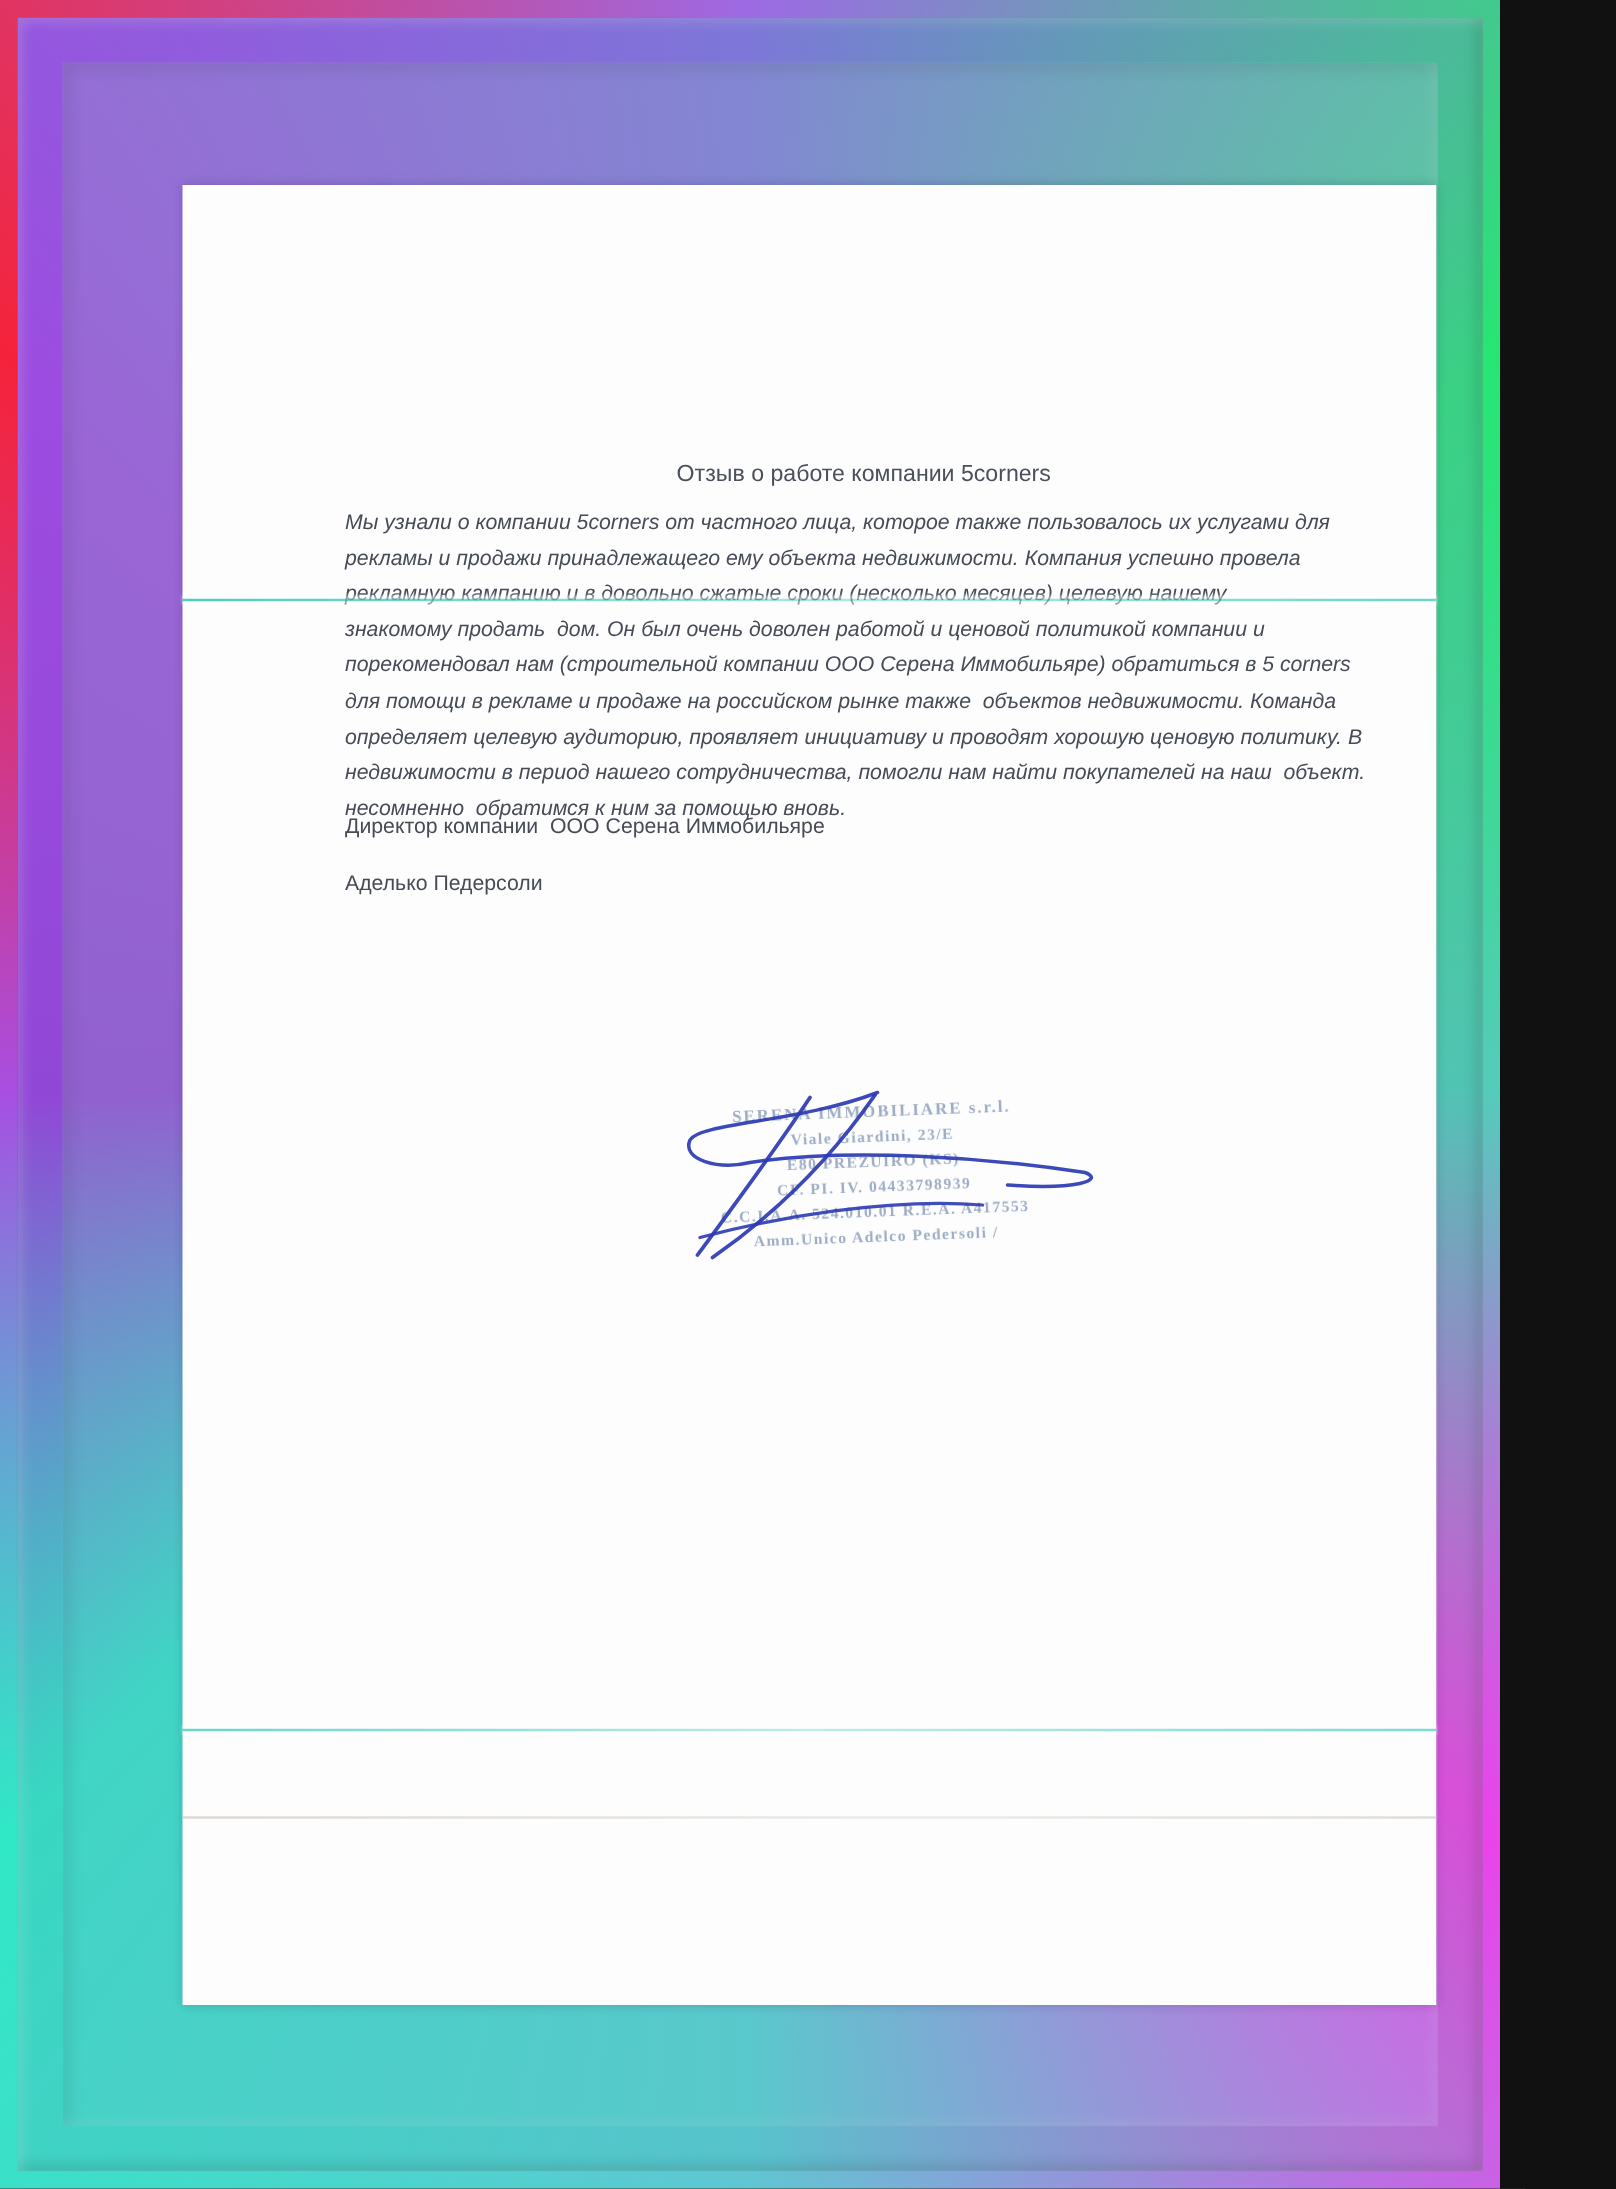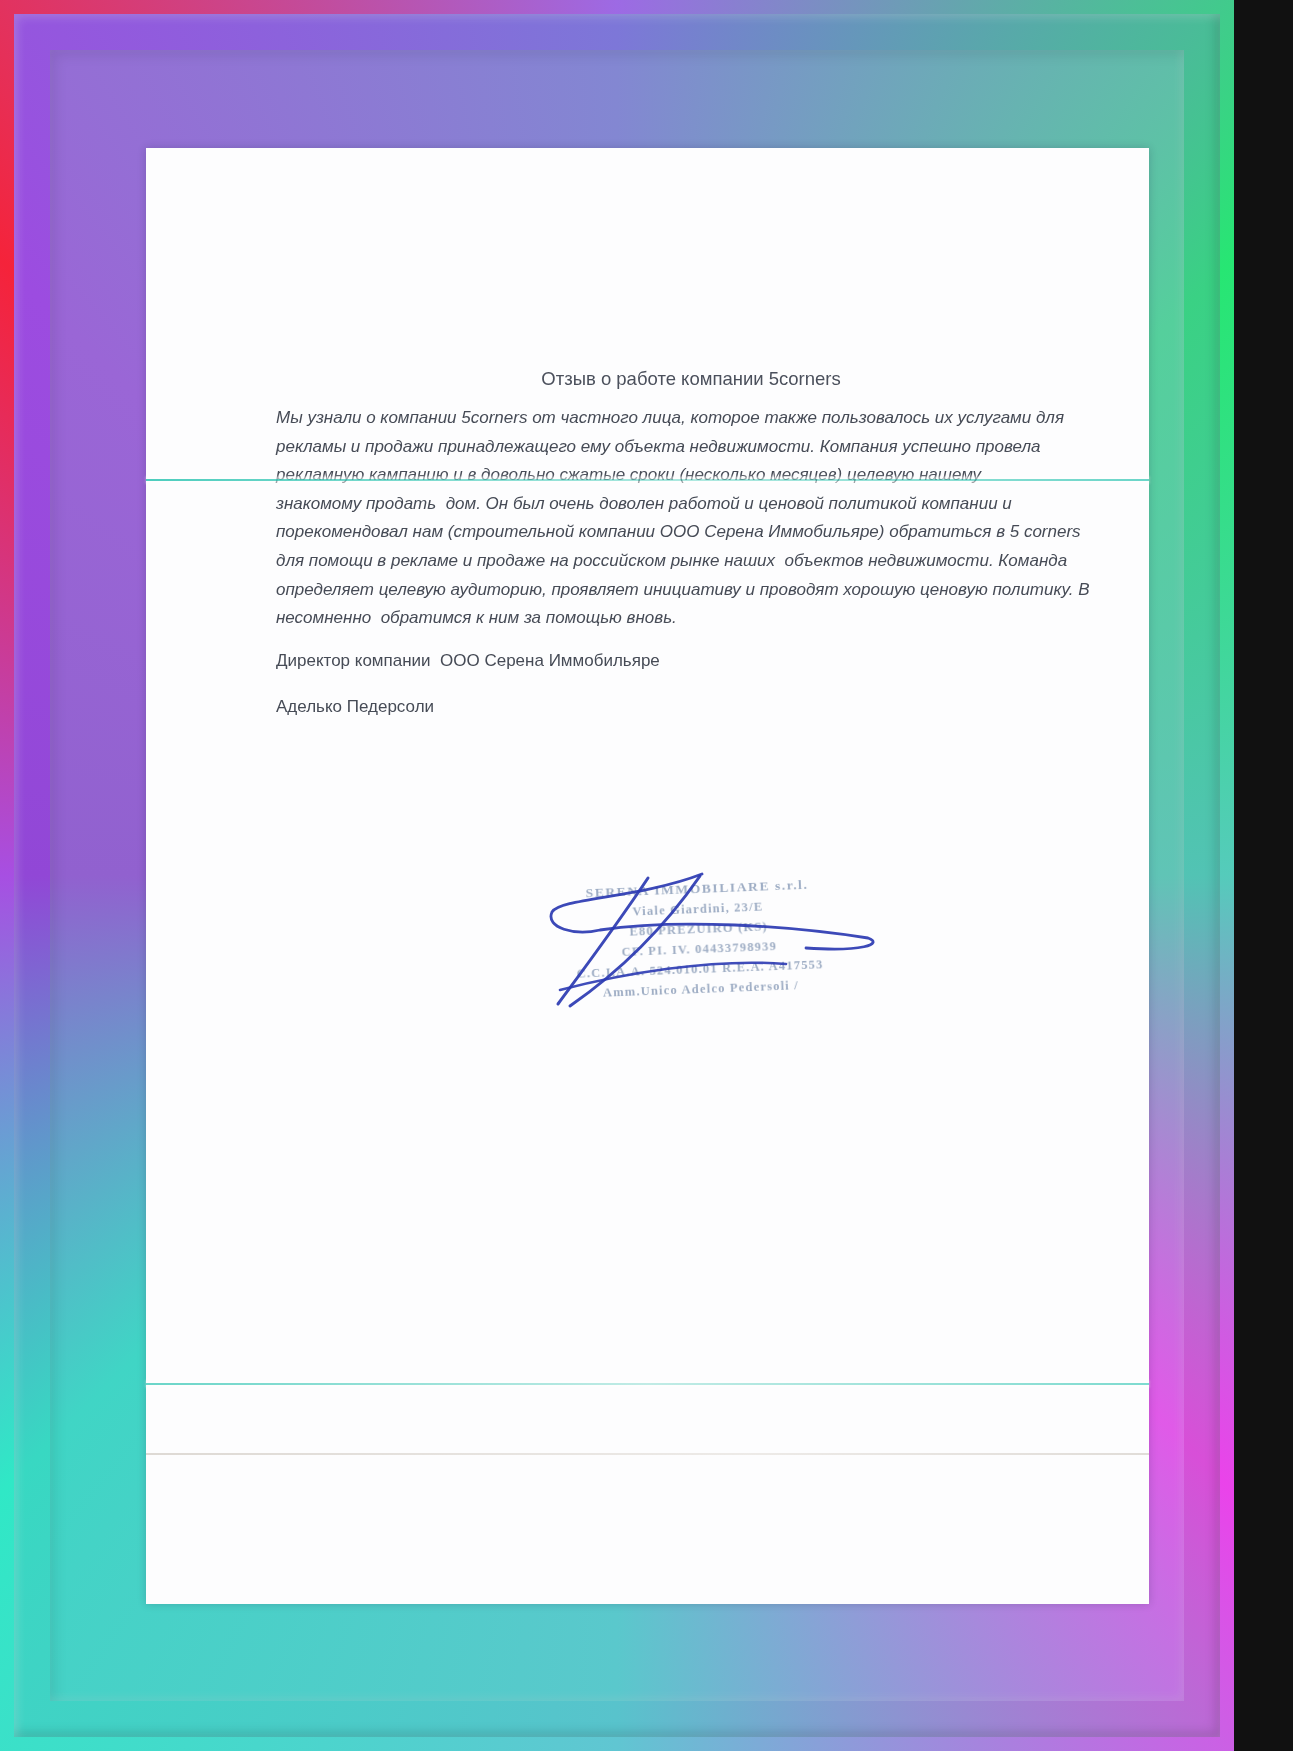--- a/index.html
+++ b/index.html
@@ -1,19 +1,18 @@
 <!DOCTYPE html>
 <html><head>
 <meta charset="utf-8">
 <style>
   html,body{margin:0;padding:0;background:#111;}
   #stage{
     position:relative;width:1200px;height:1751px;overflow:hidden;
     font-family:"Liberation Sans",sans-serif;
-    padding-left:34px;
   }
   
   .frame-edge{
     position:absolute;inset:0;
     background:conic-gradient(from 0deg at 50% 50%,
       #9d6ae4 0deg,#27e673 45deg,#55cbbb 90deg,#ea43ea 135deg,
       #60c6d2 180deg,#30e8c6 225deg,#a74fe2 270deg,#f5233a 315deg,#9d6ae4 360deg);
   }
   .frame-face{
     position:absolute;inset:14px;
@@ -94,22 +93,23 @@
   <div class="page">
 
     <div class="doc-title">Отзыв о работе компании 5corners</div>
 
     <div class="doc-body">
       <div class="body-line">Мы узнали о компании 5corners от частного лица, которое также пользовалось их услугами для</div>
       <div class="body-line">рекламы и продажи принадлежащего ему объекта недвижимости. Компания успешно провела</div>
       <div class="body-line">рекламную кампанию и в довольно сжатые сроки (несколько месяцев) целевую нашему</div>
       <div class="body-line">знакомому продать  дом. Он был очень доволен работой и ценовой политикой компании и</div>
       <div class="body-line">порекомендовал нам (строительной компании ООО Серена Иммобильяре) обратиться в 5 corners</div>
-      <div class="body-line">для помощи в рекламе и продаже на российском рынке наших  объектов недвижимости. Команда</div>
+      <div class="body-line">для помощи в рекламе и продаже на российском рынке также  объектов недвижимости. Команда</div>
       <div class="body-line">определяет целевую аудиторию, проявляет инициативу и проводят хорошую ценовую политику. В</div>
+      <div class="body-line">недвижимости в период нашего сотрудничества, помогли нам найти покупателей на наш  объект.</div>
       <div class="body-line">несомненно  обратимся к ним за помощью вновь.</div>
     </div>
 
     <div class="signoff l1">Директор компании  ООО Серена Иммобильяре</div>
     <div class="signoff l2">Аделько Педерсоли</div>
 
     <div class="stamp">
       <div class="stamp-line first">SERENA IMMOBILIARE s.r.l.</div>
       <div class="stamp-line">Viale Giardini, 23/E</div>
       <div class="stamp-line">E80 PREZUIRO (KS)</div>

